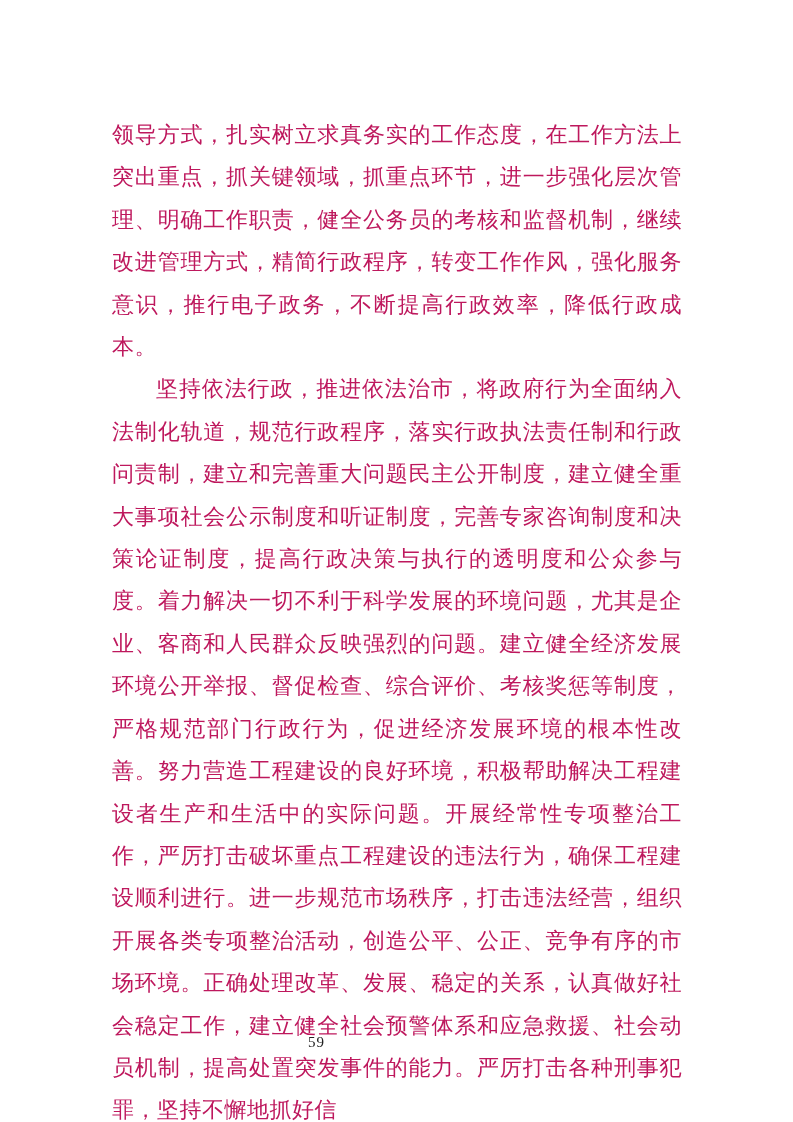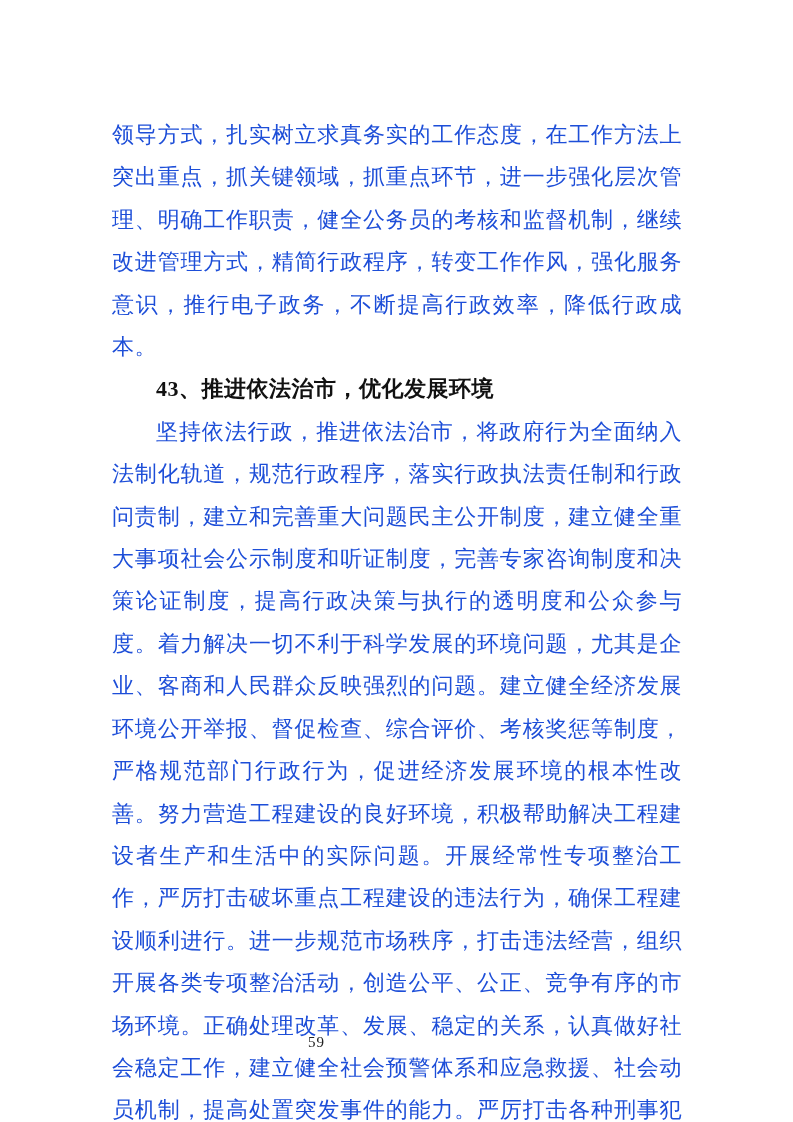--- a/index.html
+++ b/index.html
@@ -20,21 +20,21 @@
     left: 112px;
     top: 114px;
     width: 570px;
   }
   .body-text {
     font-size: 22px;
     line-height: 42.4px;
     text-align: justify;
     text-justify: inter-character;
     letter-spacing: 0.5px;
-    color: #1d4ed8;
+    color: #be185d;
   }
   .continuation {
     text-indent: 0;
   }
   .section-heading {
     font-size: 22px;
     line-height: 42.4px;
     font-weight: bold;
     text-indent: 2em;
     letter-spacing: 0.5px;
@@ -55,19 +55,18 @@
     color: #222222;
     letter-spacing: 1px;
   }
 </style>
 </head>
 <body>
 
 <div class="page">
   <div class="content">
     <p class="body-text continuation">领导方式，扎实树立求真务实的工作态度，在工作方法上突出重点，抓关键领域，抓重点环节，进一步强化层次管理、明确工作职责，健全公务员的考核和监督机制，继续改进管理方式，精简行政程序，转变工作作风，强化服务意识，推行电子政务，不断提高行政效率，降低行政成本。</p>
-    <h2 class="section-heading">43、推进依法治市，优化发展环境</h2>
     <p class="body-text indented">坚持依法行政，推进依法治市，将政府行为全面纳入法制化轨道，规范行政程序，落实行政执法责任制和行政问责制，建立和完善重大问题民主公开制度，建立健全重大事项社会公示制度和听证制度，完善专家咨询制度和决策论证制度，提高行政决策与执行的透明度和公众参与度。着力解决一切不利于科学发展的环境问题，尤其是企业、客商和人民群众反映强烈的问题。建立健全经济发展环境公开举报、督促检查、综合评价、考核奖惩等制度，严格规范部门行政行为，促进经济发展环境的根本性改善。努力营造工程建设的良好环境，积极帮助解决工程建设者生产和生活中的实际问题。开展经常性专项整治工作，严厉打击破坏重点工程建设的违法行为，确保工程建设顺利进行。进一步规范市场秩序，打击违法经营，组织开展各类专项整治活动，创造公平、公正、竞争有序的市场环境。正确处理改革、发展、稳定的关系，认真做好社会稳定工作，建立健全社会预警体系和应急救援、社会动员机制，提高处置突发事件的能力。严厉打击各种刑事犯罪，坚持不懈地抓好信</p>
   </div>
   <div class="page-footer">
     <span class="page-number">59</span>
   </div>
 </div>
 
 </body></html>

